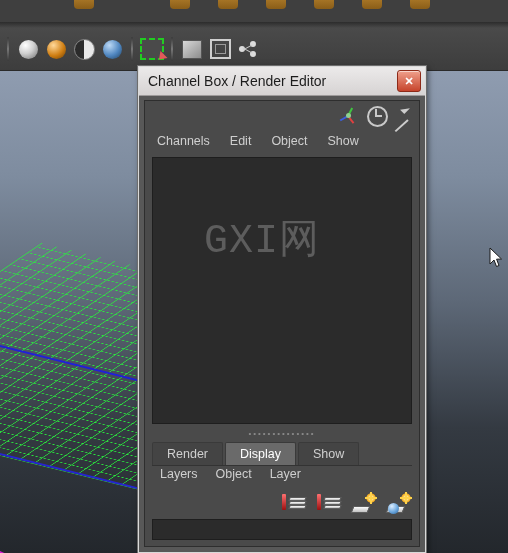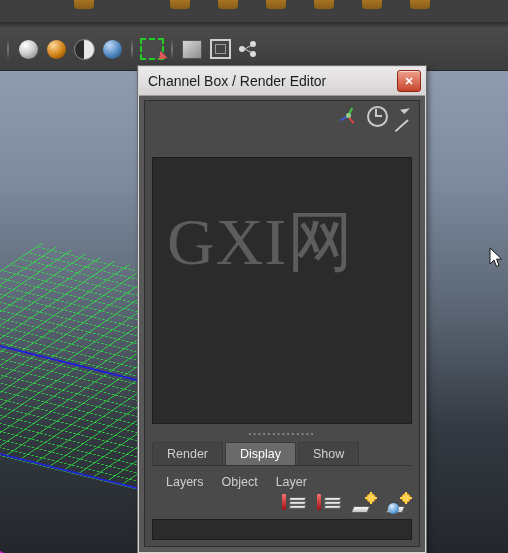--- a/index.html
+++ b/index.html
@@ -134,41 +134,41 @@
 
   
   .chan-area{
     position:absolute;left:7px;top:56px;right:7px;height:265px;
     background:#2b2b2b;border:1px solid #1e1e1e;overflow:hidden;
   }
   .watermark{
     position:absolute;left:14px;top:55px;width:190px;height:95px;
     color:#5d5d5d;user-select:none;pointer-events:none;
   }
-  .wm-main{font-size:66px;line-height:58px;font-family:Liberation Serif, serif;
-    letter-spacing:1px;display:block;white-space:nowrap;}
+  .wm-main{font-size:40px;line-height:58px;font-family:Liberation Mono, monospace;
+    letter-spacing:1px;display:block;white-space:nowrap;text-align:center;}
   .wm-sub{position:absolute;left:44px;top:52px;font-size:19px;font-weight:bold;
     font-family:"Liberation Serif",serif;color:#5f5f5f;white-space:nowrap;}
 
   
   .splitter{position:absolute;left:7px;right:7px;top:327px;height:12px;
     display:flex;align-items:center;justify-content:center;cursor:ns-resize;}
   .splitter .dots{letter-spacing:2px;color:#8a8a8a;font-size:8px;line-height:8px;}
 
   
   .tabs{position:absolute;left:7px;right:7px;top:341px;height:23px;display:flex;
     border-bottom:1px solid #333;}
   .tab{height:22px;padding:0 14px;display:flex;align-items:center;font-size:12.5px;
     color:#cfcfcf;background:#444;border:1px solid #3a3a3a;border-bottom:none;
     border-radius:2px 2px 0 0;margin-right:2px;cursor:pointer;white-space:nowrap;}
   .tab.active{background:#6a6a6a;color:#fff;}
 
   
-  .layer-menu{position:absolute;left:13px;right:7px;top:366px;height:22px;
-    display:flex;align-items:flex-end;padding-left:8px;background:#4a4a4a;}
+  .layer-menu{position:absolute;left:7px;right:7px;top:366px;height:22px;
+    display:flex;align-items:flex-start;padding-left:8px;background:#4a4a4a;}
   .layer-menu .mi{color:#cfcfcf;font-size:12.5px;margin-right:18px;cursor:pointer;white-space:nowrap;}
 
   
   .layer-tools{position:absolute;right:8px;top:390px;height:26px;display:flex;align-items:center;gap:11px;}
   .lt{width:24px;height:22px;position:relative;cursor:pointer;}
   .stack{position:absolute;right:0;top:4px;width:17px;height:13px;}
   .stack u{position:absolute;left:0;width:17px;height:4px;background:linear-gradient(#fdfdfd,#b9b9b9);
     border:1px solid #5d5d5d;box-sizing:border-box;transform:skewX(-22deg);}
   .stack u:nth-child(1){top:0;}
   .stack u:nth-child(2){top:4px;}
@@ -278,20 +278,26 @@
             </div>
         </div>
         <div class="ibtn ib-clock">
           <div class="clock-ic"></div>
         </div>
         <div class="ibtn ib-arrow">
           <div class="arrow-ic"></div>
         </div>
       </div>
 
+      <div class="menubar">
+        <span class="mi">Channels</span>
+        <span class="mi">Edit</span>
+        <span class="mi">Object</span>
+        <span class="mi">Show</span>
+      </div>
 
       <div class="chan-area">
         <div class="watermark">
           <span class="wm-main">GXI网</span>
         </div>
       </div>
 
       <div class="splitter">
         <span class="dots">••••••••••••••</span>
       </div>

